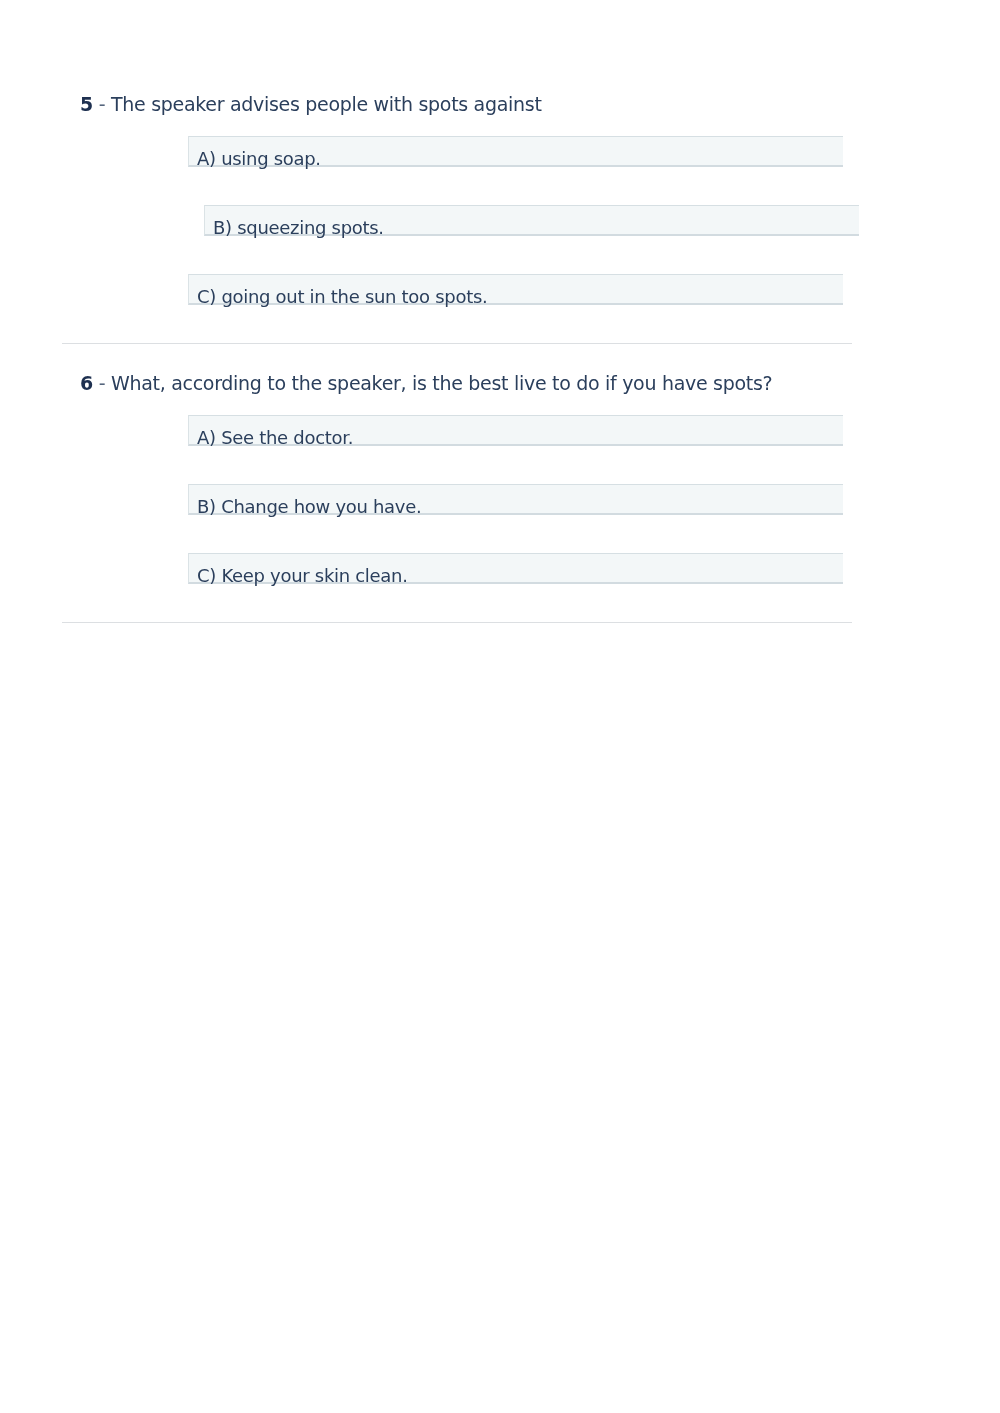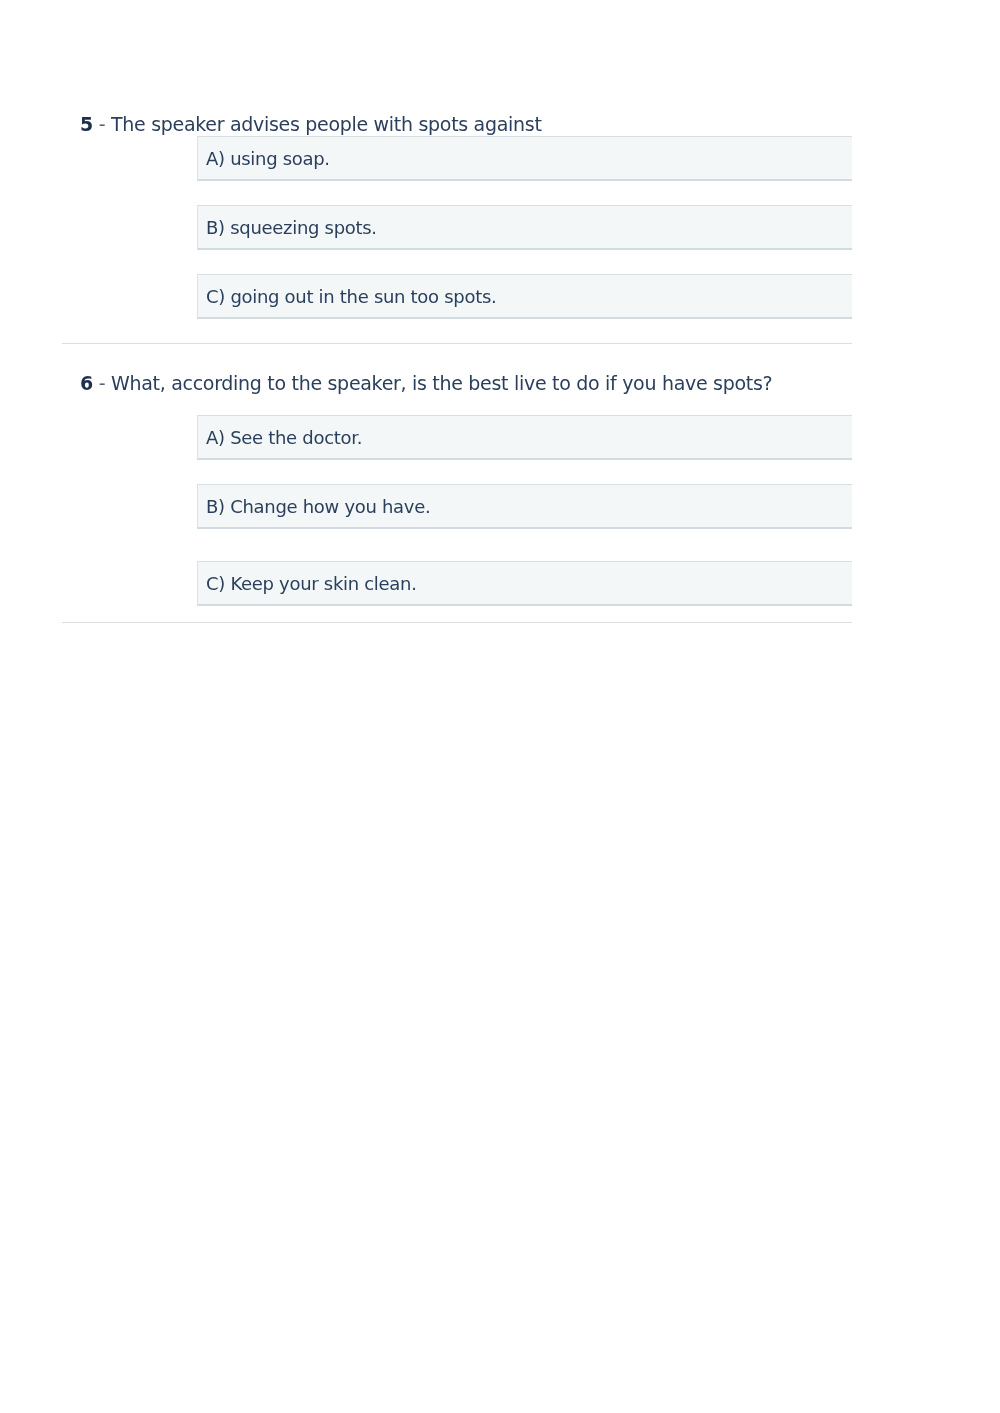--- a/index.html
+++ b/index.html
@@ -30,23 +30,23 @@
     }
     .q-num {
       font-weight: bold;
       color: #1e3050;
     }
     .q-dash {
       color: #55657d;
     }
     .option {
       position: absolute;
-      left: 135px;
+      left: 126px;
       width: 655px;
-      height: 45px;
+      height: 31px;
       background: #f3f7f8;
       border-top: 1px solid #d6dfe3;
       border-bottom: 2px solid #d2dbe0;
       border-left: 1px solid #dbe3e6;
       box-sizing: border-box;
       cursor: pointer;
     }
     .option-text {
       position: absolute;
       left: 8px;
@@ -61,46 +61,46 @@
       left: 0;
       width: 790px;
       height: 0;
       border-top: 1px solid #dcdfe2;
     }
   </style>
 </head>
 <body>
 
 <div class="question" style="top:0;">
-  <div class="q-title" style="top:93px;margin-top:20px;">
+  <div class="q-title" style="top:93px;">
     <span class="q-num">5</span><span class="q-dash"> - </span><span>The speaker advises people with spots against</span>
   </div>
 
   <div class="option" style="top:136px;">
     <span class="option-text">A) using soap.</span>
   </div>
-  <div class="option" style="top:205px;">
+  <div class="option" style="top:205px;margin-left:16px;">
     <span class="option-text">B) squeezing spots.</span>
   </div>
   <div class="option" style="top:274px;">
     <span class="option-text">C) going out in the sun too spots.</span>
   </div>
 
   <div class="separator" style="top:343px;"></div>
 </div>
 
 <div class="question" style="top:0;">
   <div class="q-title" style="top:372px;">
     <span class="q-num">6</span><span class="q-dash"> - </span><span>What, according to the speaker, is the best live to do if you have spots?</span>
   </div>
 
   <div class="option" style="top:415px;">
     <span class="option-text">A) See the doctor.</span>
   </div>
   <div class="option" style="top:484px;">
     <span class="option-text">B) Change how you have.</span>
   </div>
-  <div class="option" style="top:553px;margin-top:8px;">
+  <div class="option" style="top:553px;">
     <span class="option-text">C) Keep your skin clean.</span>
   </div>
 
   <div class="separator" style="top:622px;"></div>
 </div>
 
 </body></html>

